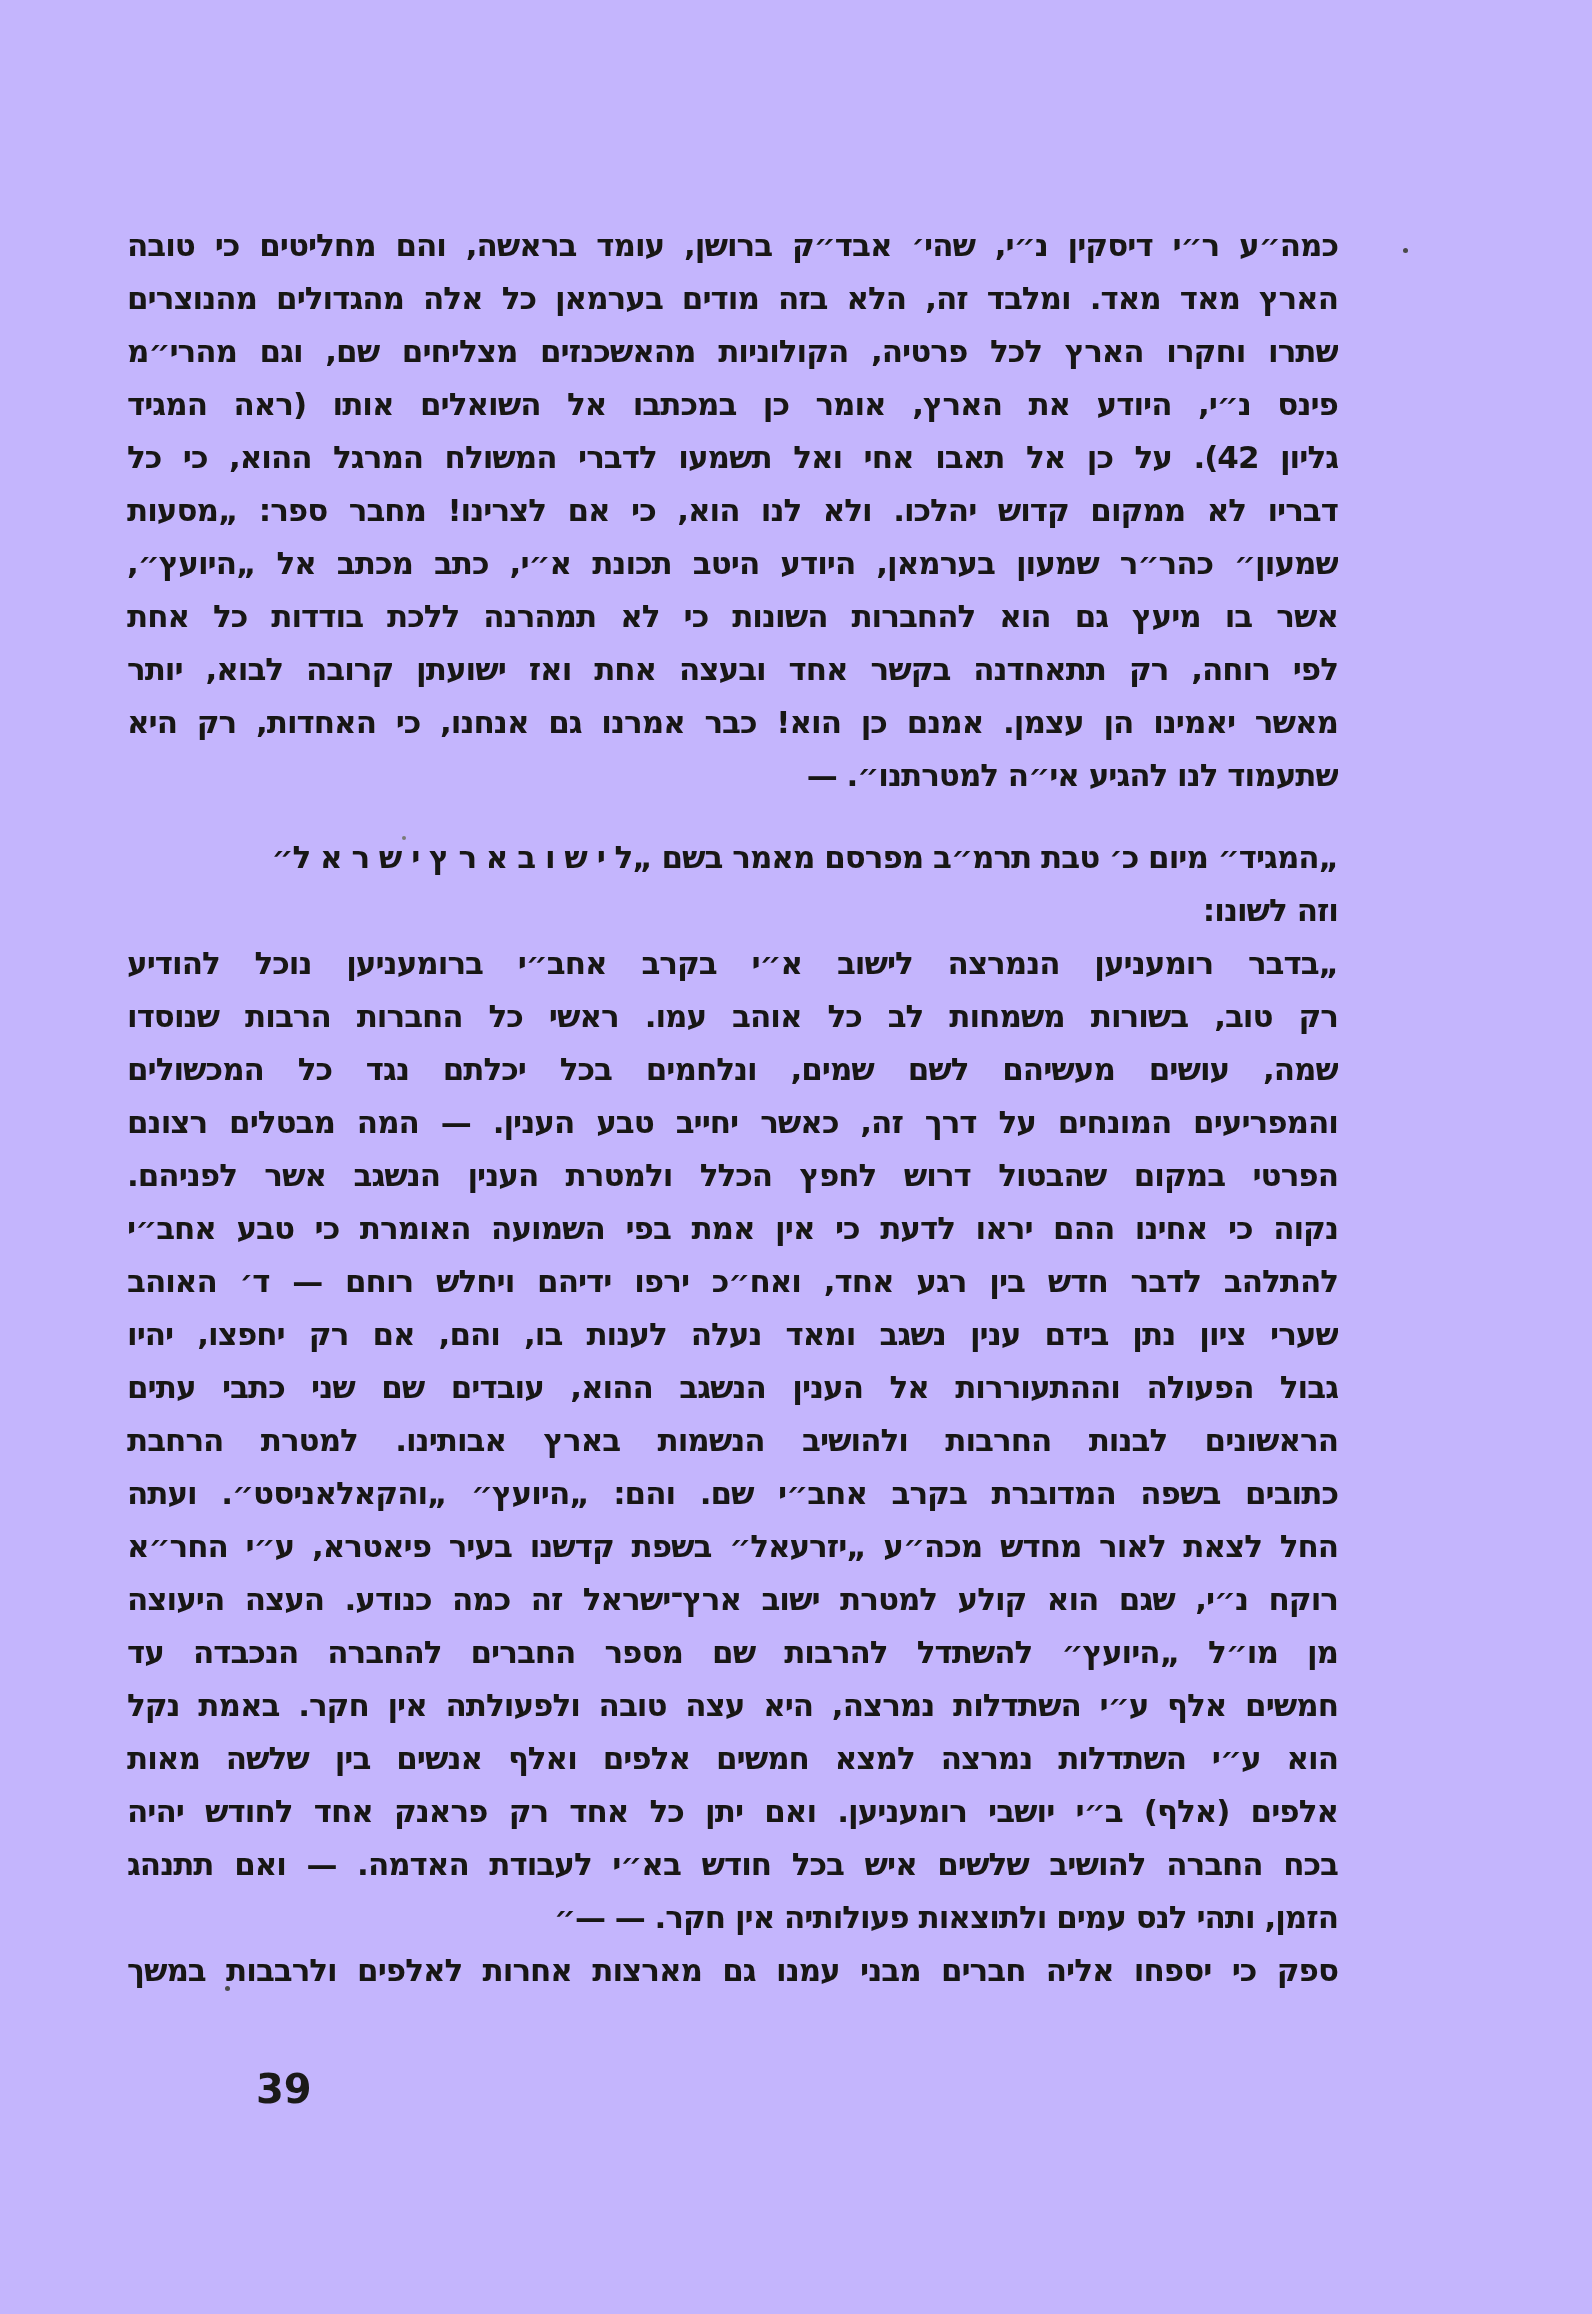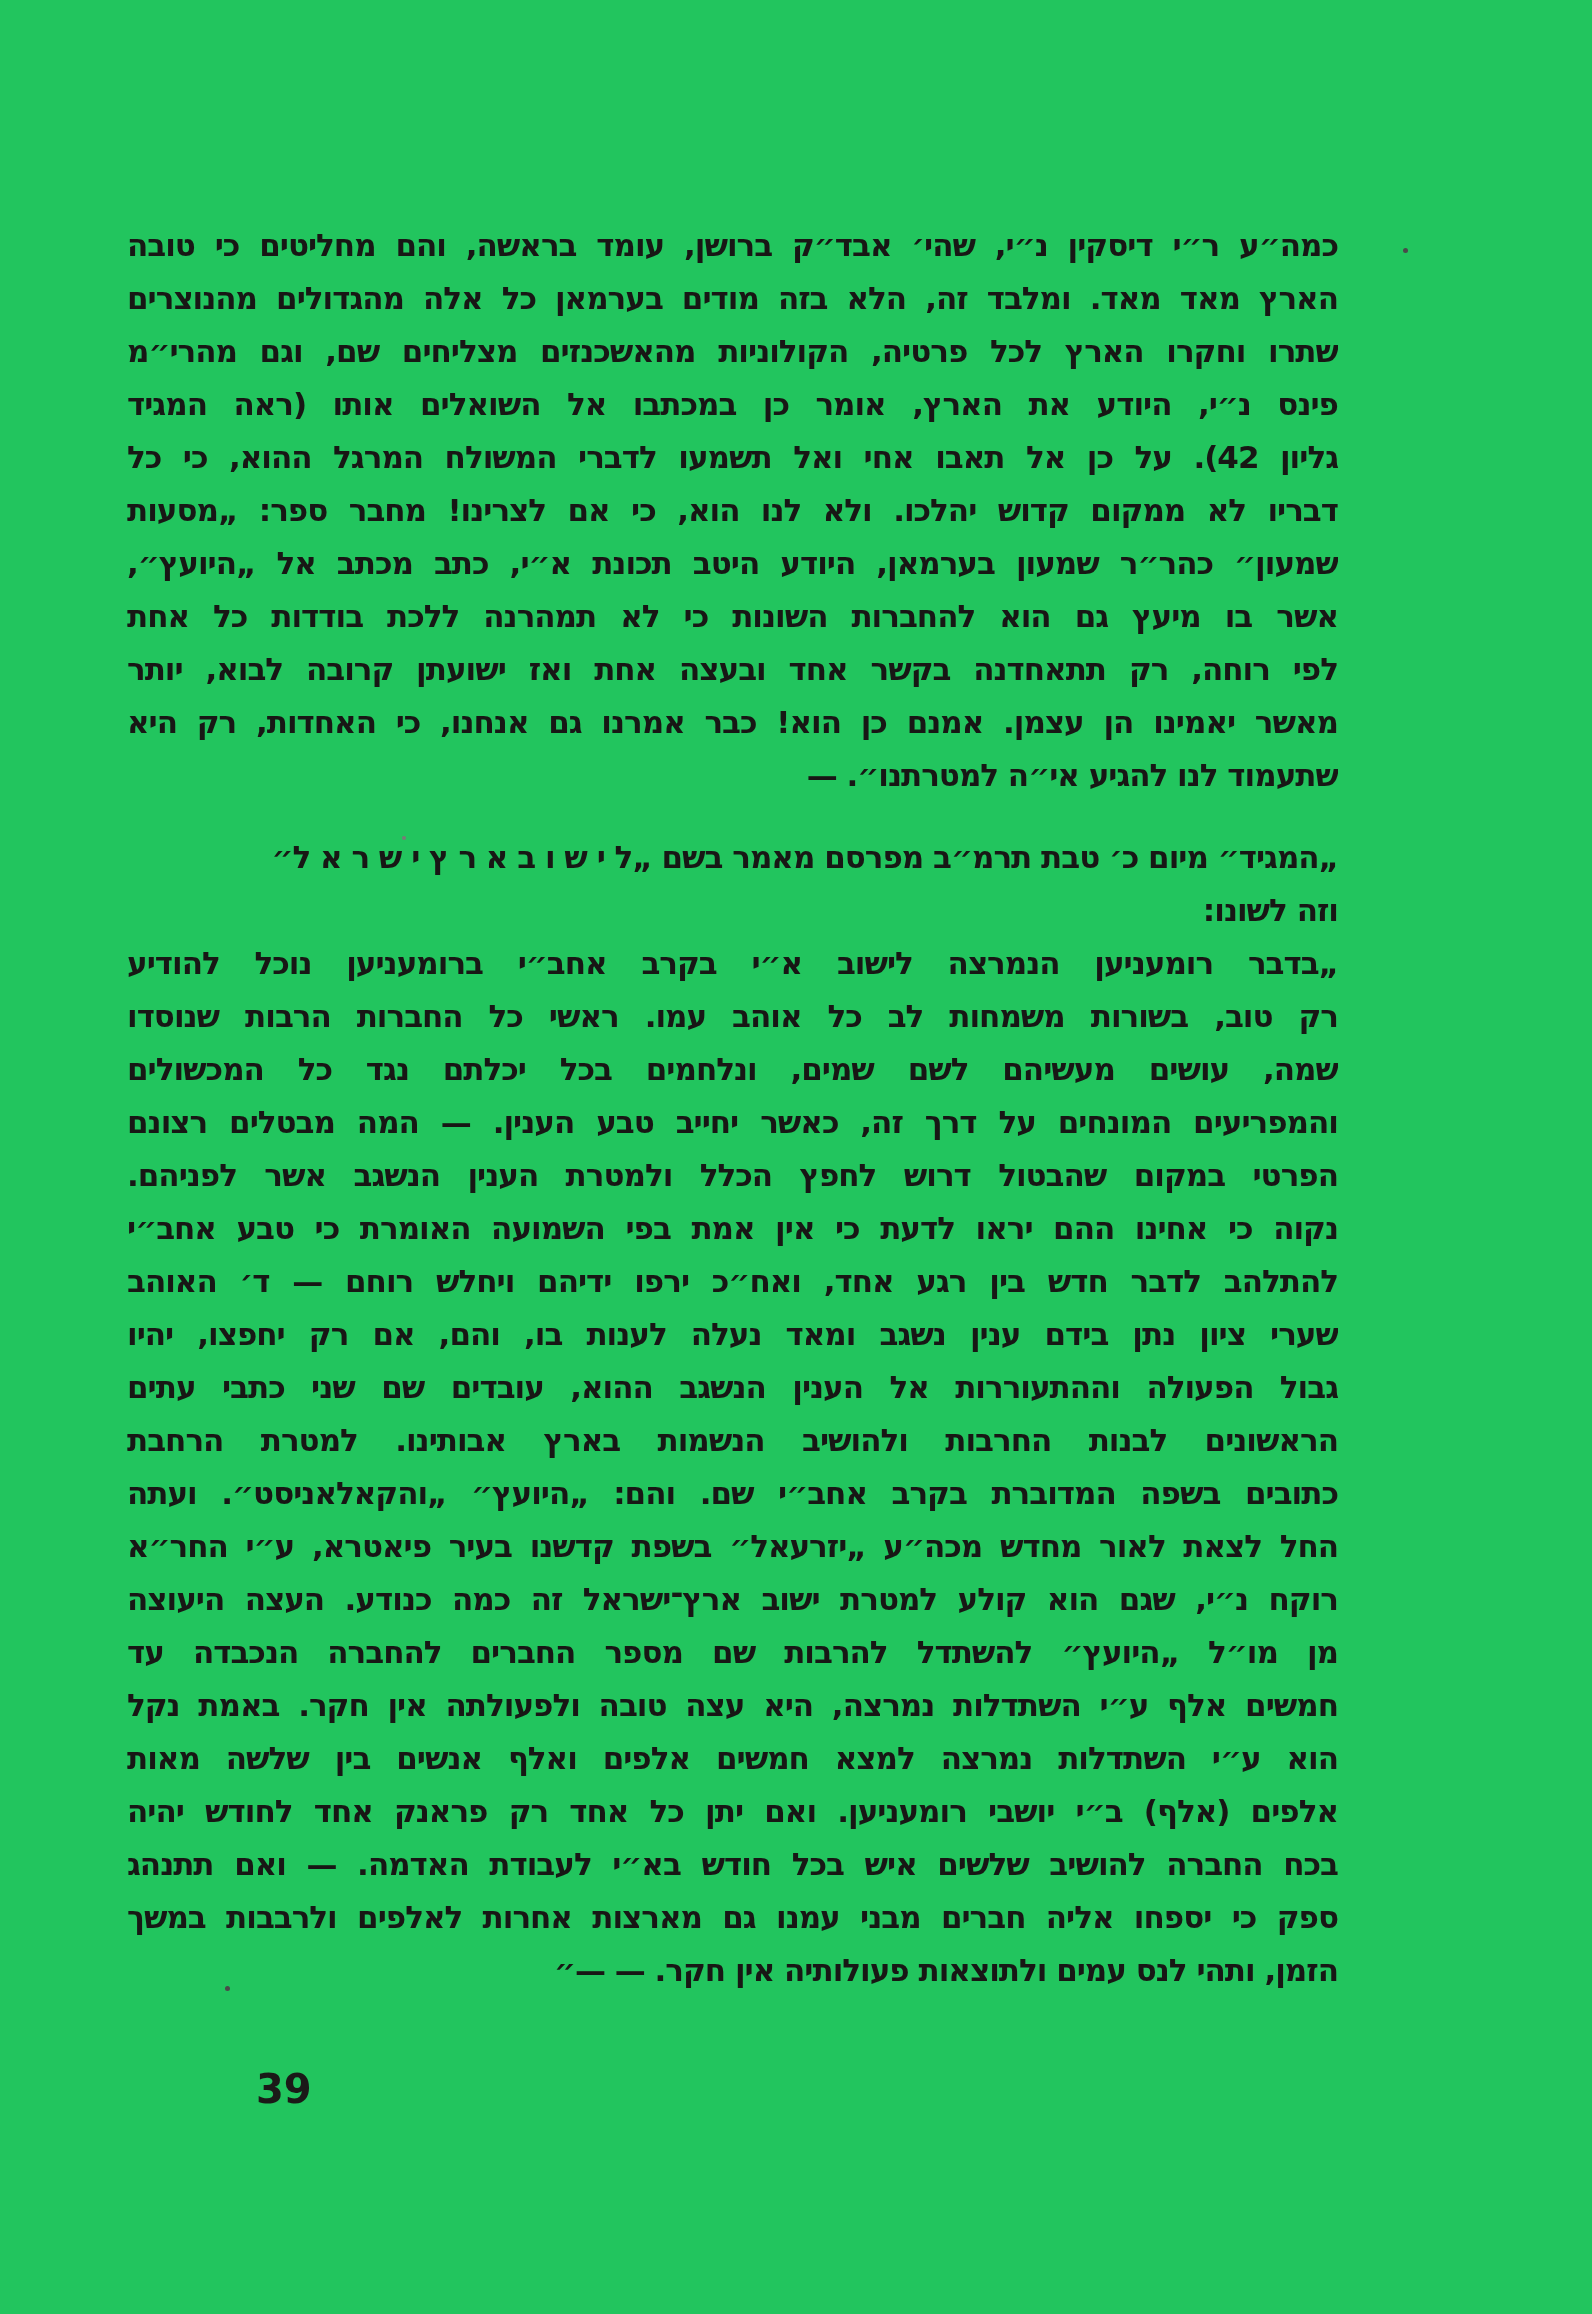--- a/index.html
+++ b/index.html
@@ -4,21 +4,21 @@
 <style>
   html, body { margin: 0; padding: 0; }
   body {
     width: 1592px; height: 2314px;
     background: #f6f6f4;
     font-family: "DejaVu Sans", sans-serif;
     position: relative;
   }
   .page {
     position: absolute; inset: 0;
-    background: #22c55e;
+    background: #c4b5fd;
   }
   .text-block {
     position: absolute;
     top: 219px; right: 254px; width: 1211px;
     direction: rtl;
     color: #181715;
     font-weight: 700;
     font-size: 31px;
     line-height: 53px;
     letter-spacing: -1px;
@@ -85,22 +85,22 @@
         <div class="line">גבול הפעולה וההתעוררות אל הענין הנשגב ההוא, עובדים שם שני כתבי עתים</div>
         <div class="line">הראשונים לבנות החרבות ולהושיב הנשמות בארץ אבותינו. למטרת הרחבת</div>
         <div class="line">כתובים בשפה המדוברת בקרב אחב״י שם. והם: „היועץ״ „והקאלאניסט״. ועתה</div>
         <div class="line">החל לצאת לאור מחדש מכה״ע „יזרעאל״ בשפת קדשנו בעיר פיאטרא, ע״י החר״א</div>
         <div class="line">רוקח נ״י, שגם הוא קולע למטרת ישוב ארץ־ישראל זה כמה כנודע. העצה היעוצה</div>
         <div class="line">מן מו״ל „היועץ״ להשתדל להרבות שם מספר החברים להחברה הנכבדה עד</div>
         <div class="line">חמשים אלף ע״י השתדלות נמרצה, היא עצה טובה ולפעולתה אין חקר. באמת נקל</div>
         <div class="line">הוא ע״י השתדלות נמרצה למצא חמשים אלפים ואלף אנשים בין שלשה מאות</div>
         <div class="line">אלפים (אלף) ב״י יושבי רומעניען. ואם יתן כל אחד רק פראנק אחד לחודש יהיה</div>
         <div class="line">בכח החברה להושיב שלשים איש בכל חודש בא״י לעבודת האדמה. — ואם תתנהג</div>
+        <div class="line endline">הזמן, ותהי לנס עמים ולתוצאות פעולותיה אין חקר. — —״</div>
         <div class="line">ספק כי יספחו אליה חברים מבני עמנו גם מארצות אחרות לאלפים ולרבבות במשך</div>
-        <div class="line endline">הזמן, ותהי לנס עמים ולתוצאות פעולותיה אין חקר. — —״</div>
       </div>
     </main>
   <div class="page-number">39</div>
   <div class="speck speck-1"></div>
   <div class="speck speck-2"></div>
   <div class="speck speck-3"></div>
 </div>
 
 
 </body></html>

